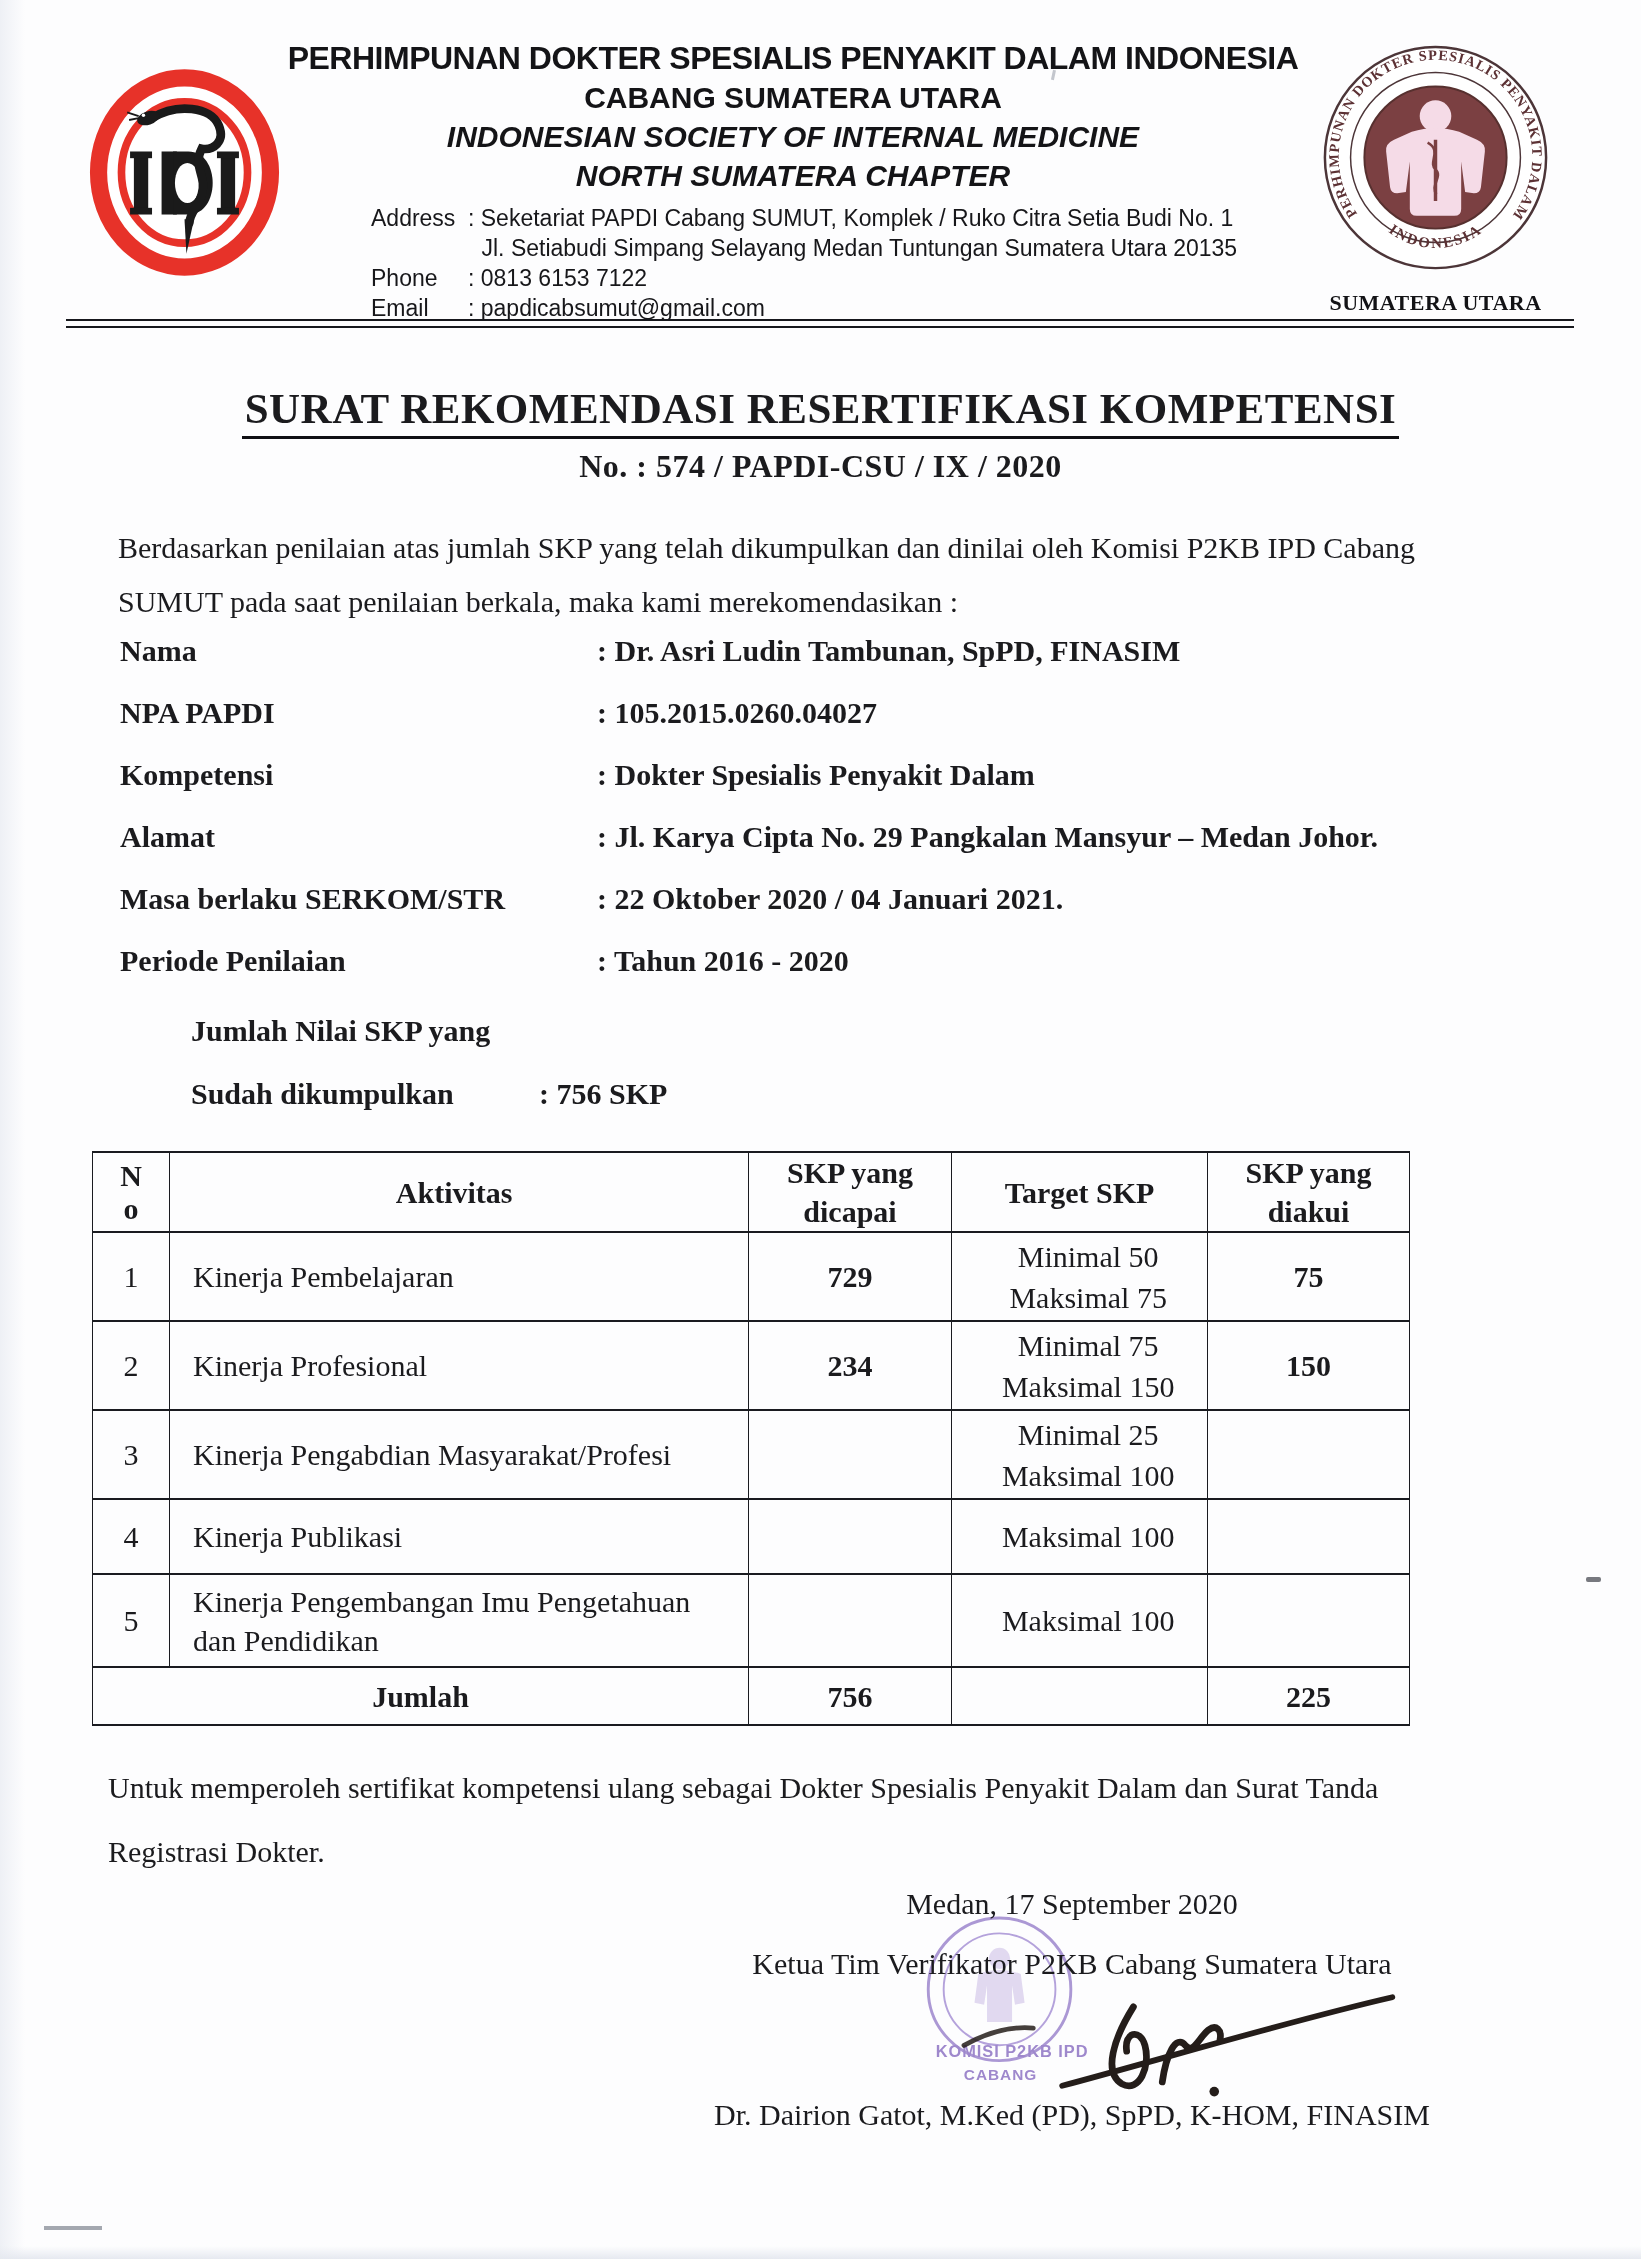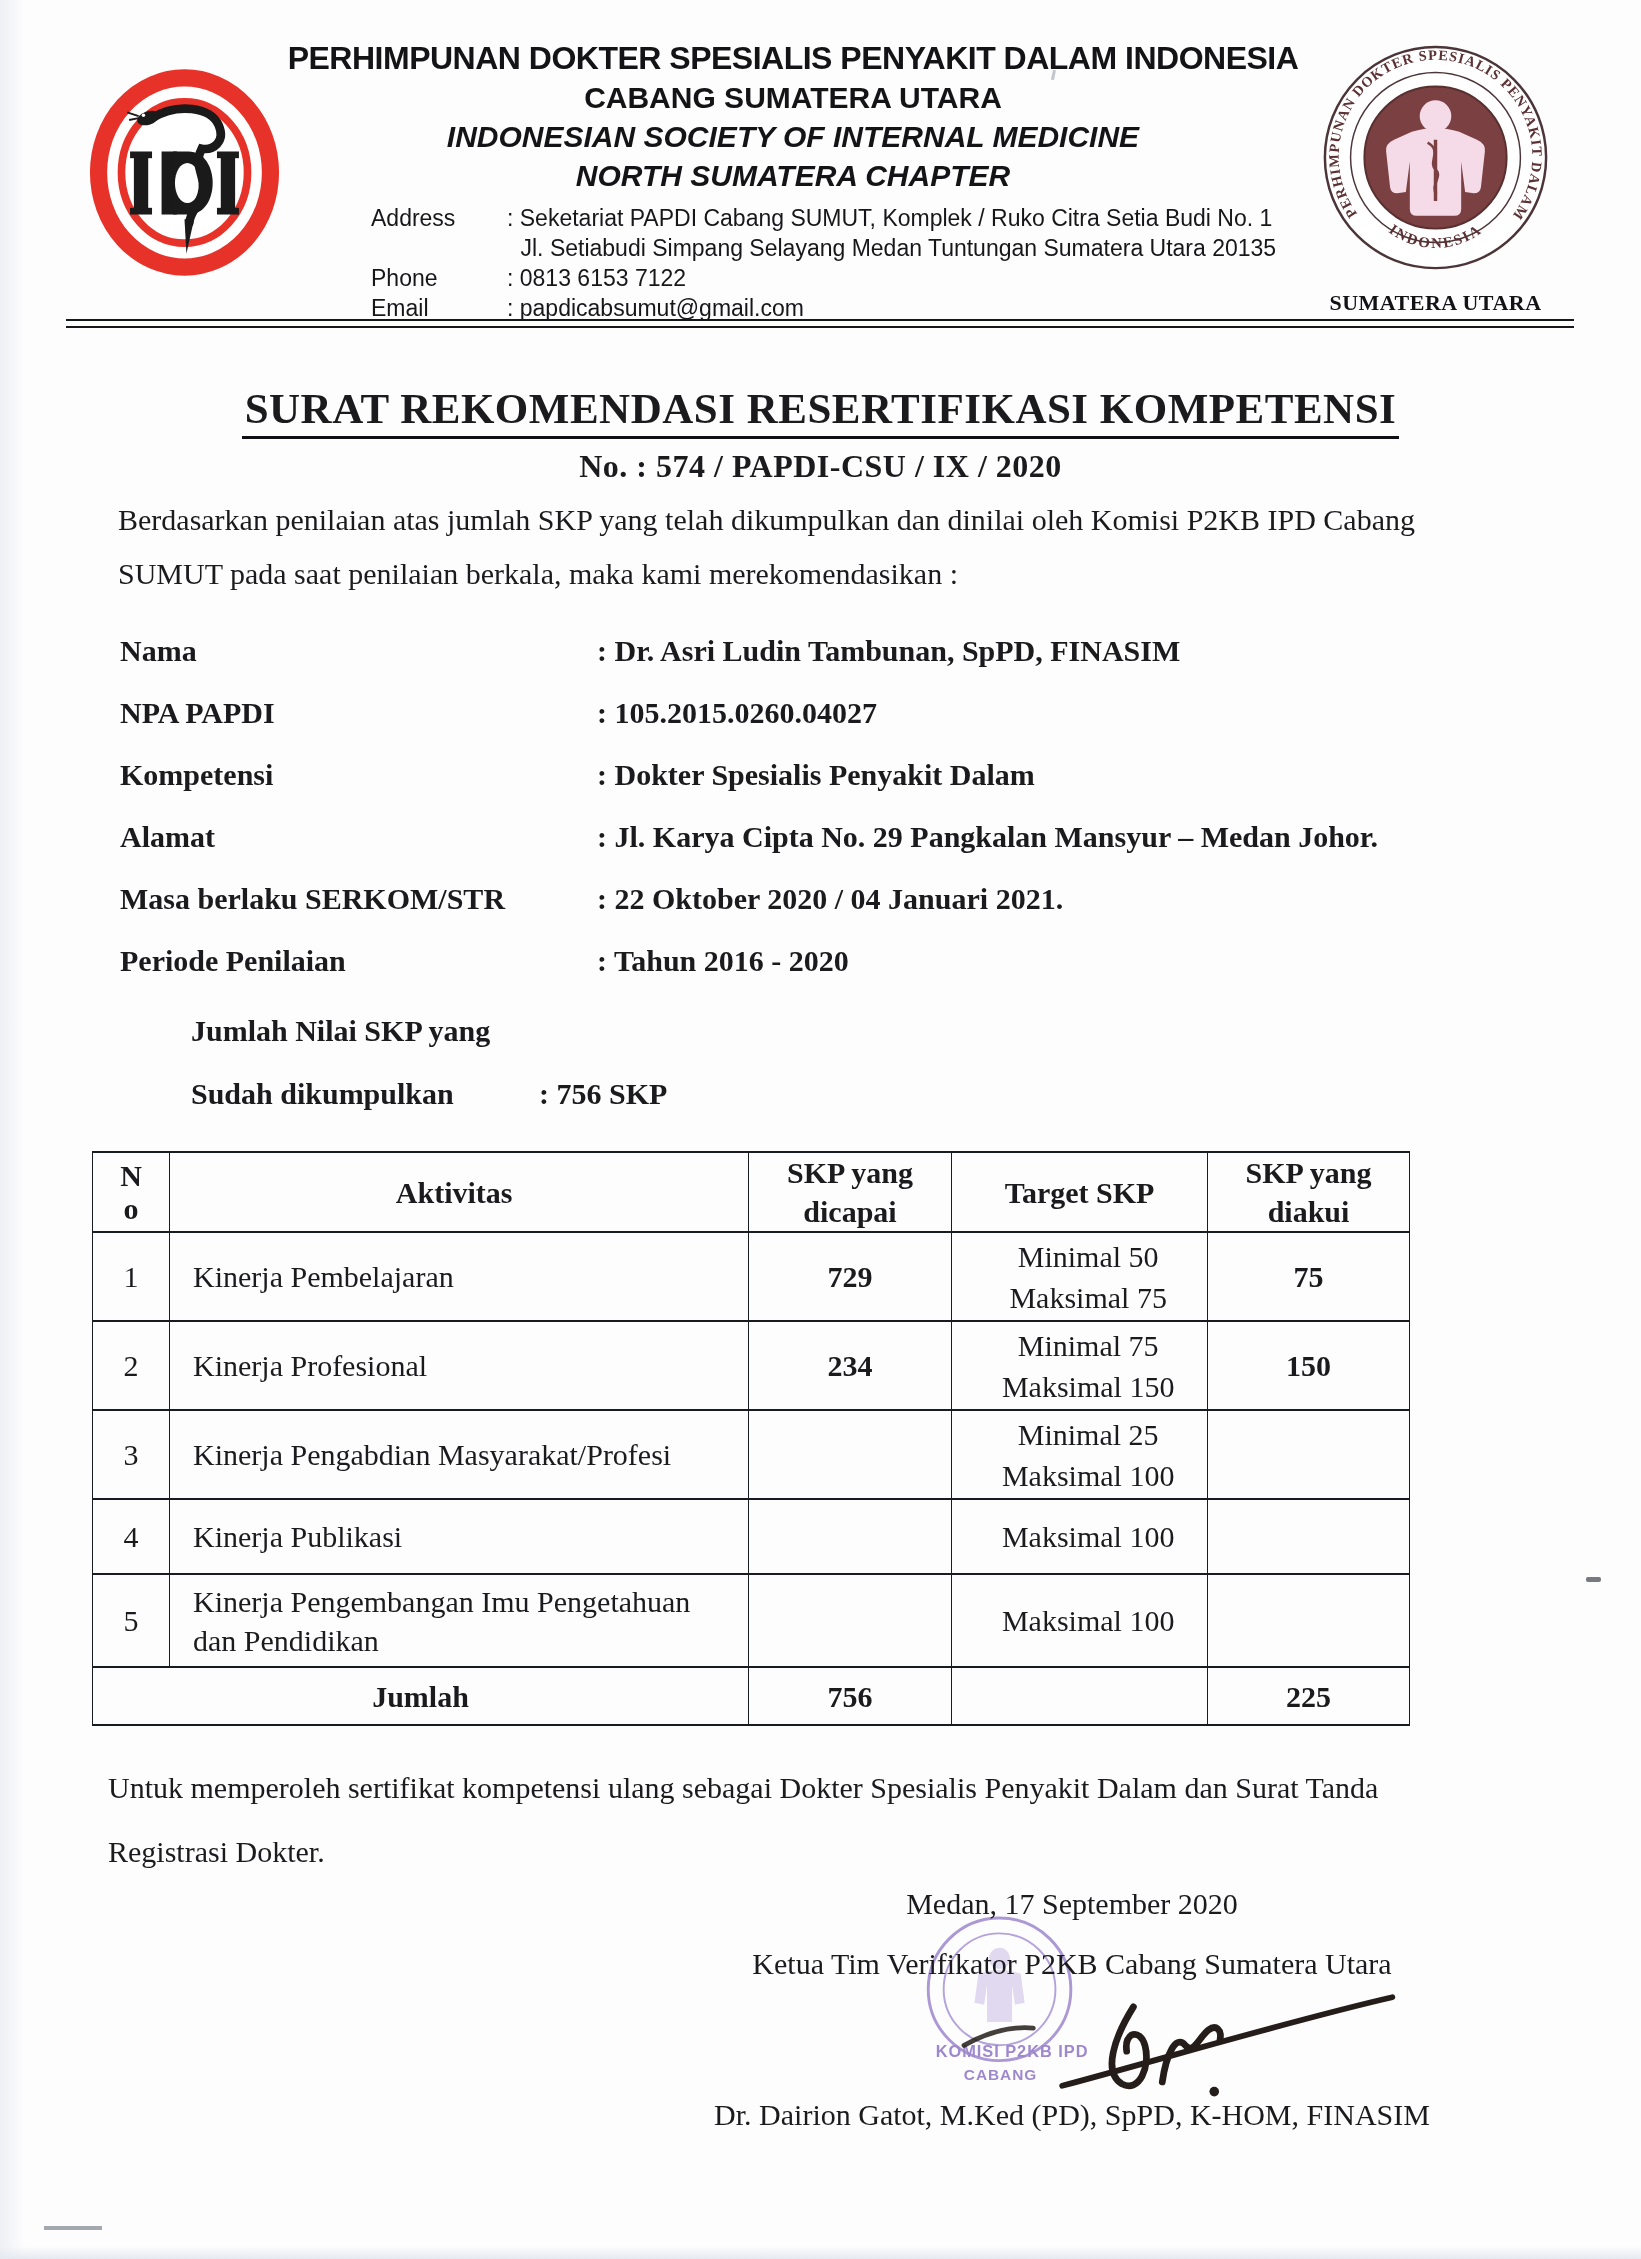--- a/index.html
+++ b/index.html
@@ -7,37 +7,37 @@
   #page{position:relative;width:1641px;height:2259px;background:#fdfdfe;overflow:hidden;}
 
   
   .idi{position:absolute;left:89px;top:68px;}
   .orgblock{position:absolute;left:286px;top:39px;width:1014px;text-align:center;
             font-family:"Liberation Sans",sans-serif;color:#141417;}
   .org1{font-size:32px;font-weight:bold;letter-spacing:-0.5px;line-height:39px;}
   .org2{font-size:30px;font-weight:bold;line-height:39px;}
   .org3,.org4{font-size:30px;font-weight:bold;font-style:italic;line-height:39px;}
   .contact{margin-top:7.7px;margin-left:85px;text-align:left;font-size:23px;line-height:30px;color:#17171a;}
-  .crow{display:flex;gap:39px;}
+  .crow{display:flex;}
   .clabel{width:97px;flex:none;}
   .cindent{padding-left:13.5px;}
   .seal{position:absolute;left:1315px;top:41px;width:241px;text-align:center;}
   .seal-caption{margin-top:8px;font-family:Liberation Serif, serif;font-weight:bold;
                 font-size:22px;letter-spacing:0.5px;color:#131316;}
   .rule{position:absolute;left:66px;top:319px;width:1508px;height:4.8px;
         border-top:2.9px solid #17181d;border-bottom:2.9px solid #17181d;}
 
   
   .title-wrap{position:absolute;left:0;top:384px;width:1641px;text-align:center;}
   .title{display:inline-block;font-weight:bold;font-size:43px;letter-spacing:0.5px;
          border-bottom:3.9px solid #101014;padding:0 2.9px 2.9px 2.9px;}
   .number{margin-top:8.7px;font-weight:bold;font-size:32px;letter-spacing:0.5px;}
 
   
-  .intro{position:absolute;left:118px;top:493px;font-size:30px;line-height:54px;white-space:nowrap;}
+  .intro{position:absolute;left:118px;top:521px;font-size:30px;line-height:54px;white-space:nowrap;}
 
   
   .details{position:absolute;left:120px;top:632px;width:1410px;}
   .drow{display:flex;margin-bottom:25px;font-weight:bold;font-size:30px;line-height:37px;}
   .dlabel{width:477px;flex:none;}
 
   
   .skp{position:absolute;left:191px;top:1012px;font-weight:bold;font-size:30px;line-height:37px;}
   .skp-line2{display:flex;margin-top:26px;}
   .skp-l2label{width:348px;flex:none;}

